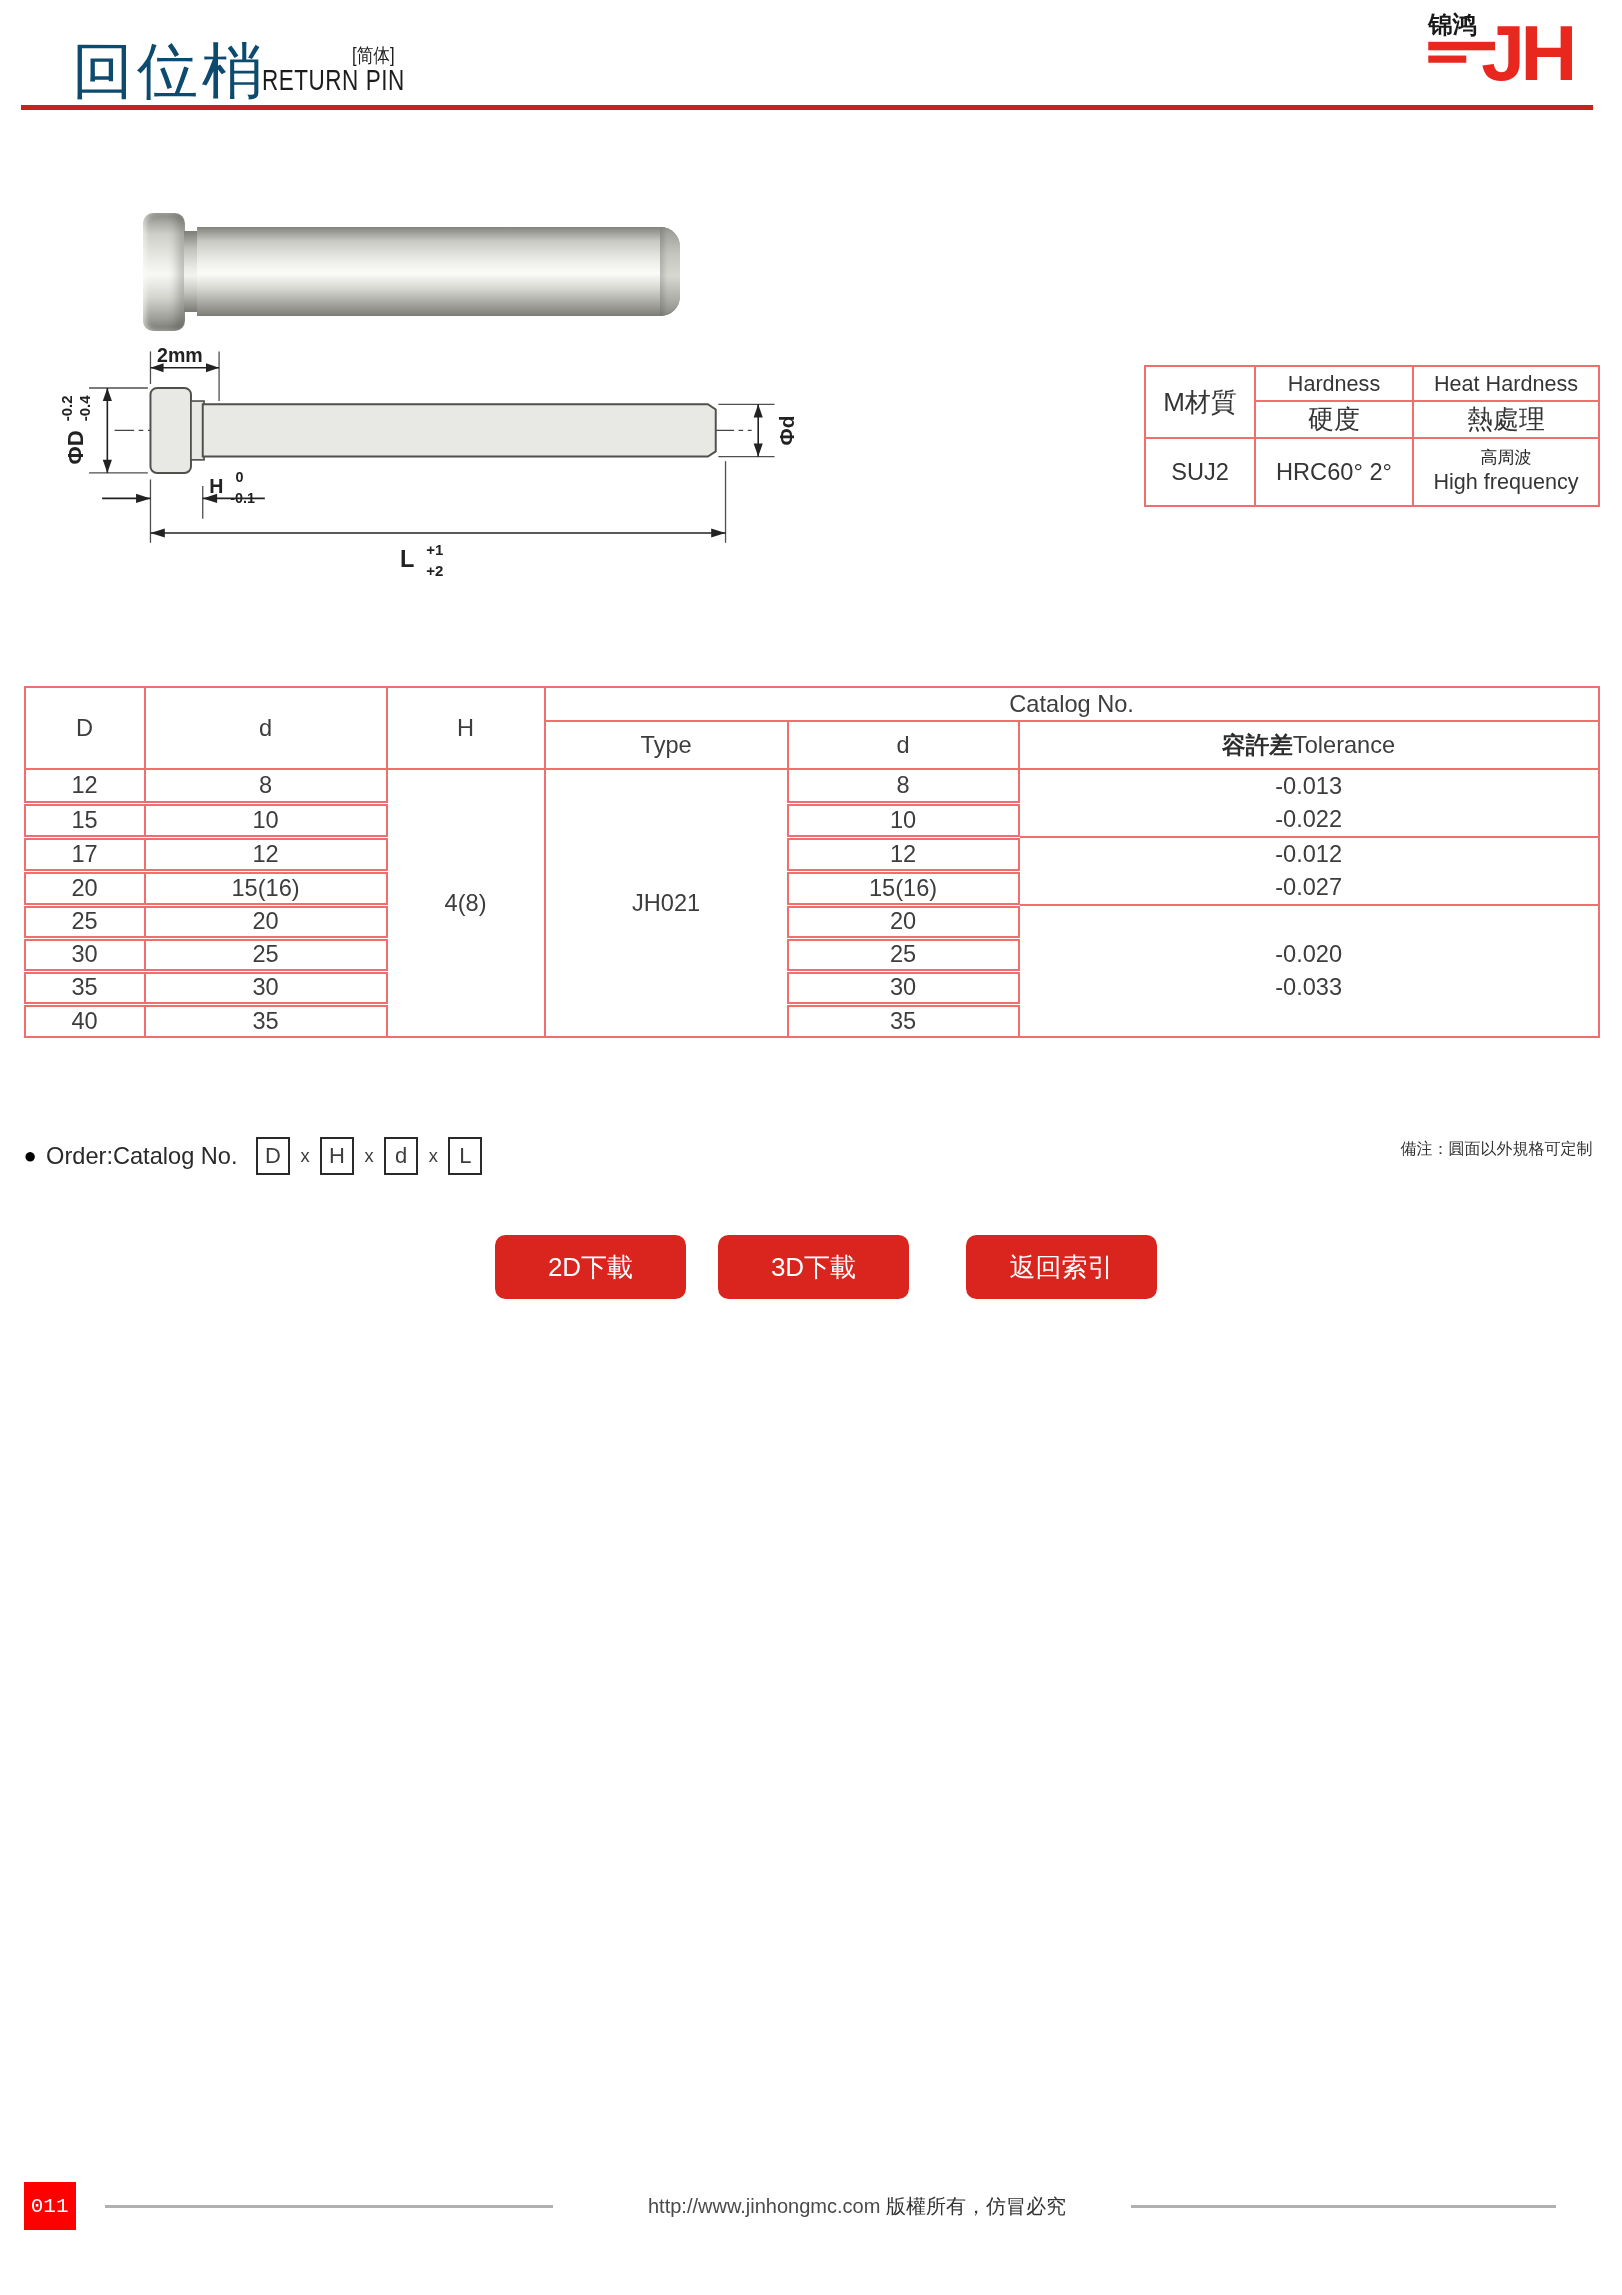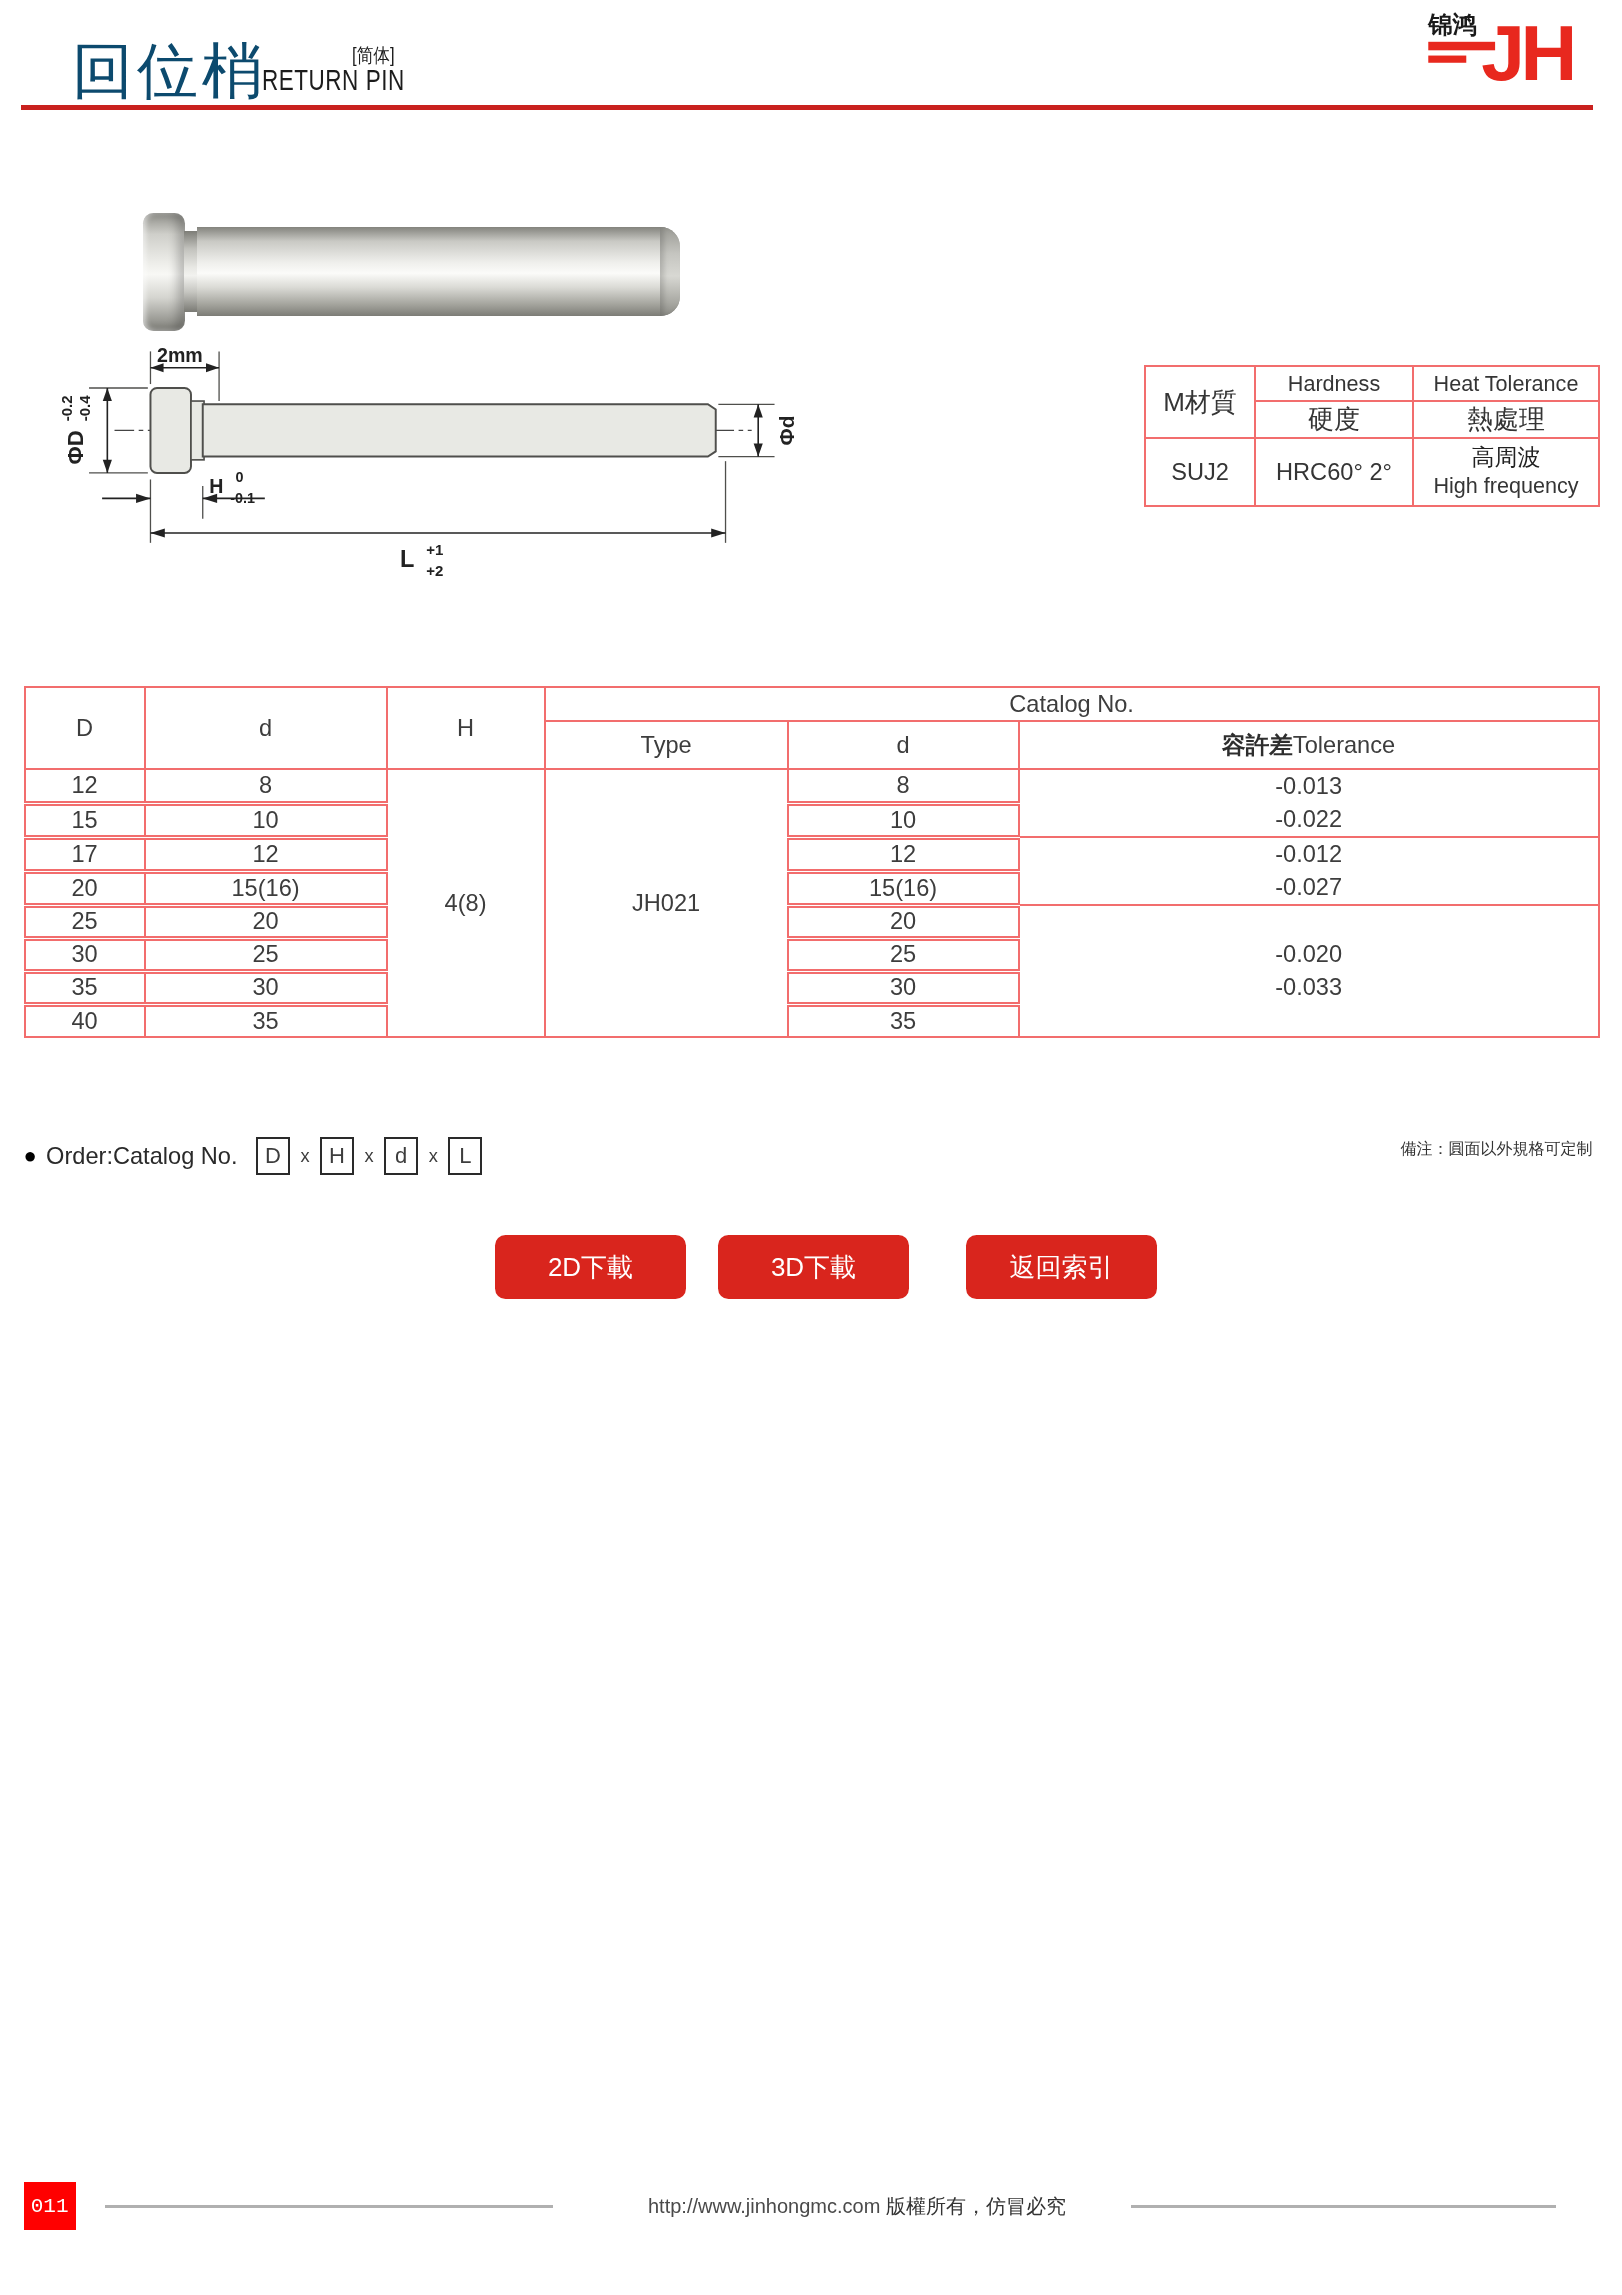--- a/index.html
+++ b/index.html
@@ -35,21 +35,21 @@
   .drawing-svg text{font-family:"Liberation Sans",sans-serif;fill:#222;font-weight:600;}
 
   
   table.mat{position:absolute;left:1144px;top:365px;border-collapse:collapse;table-layout:fixed;
       width:454px;background:#fff;}
   table.mat,table.mat th,table.mat td{border:2.6px solid #f26d6d;}
   table.mat th,table.mat td{font-weight:400;text-align:center;vertical-align:middle;color:#353535;padding:0;}
   .mat-en{font-size:21.6px;}
   .mat-cn{font-size:26px;color:#222;}
   .mat-val{font-size:23.6px;}
-  .mat-two em{display:block;font-style:normal;font-size:23px;color:#222;line-height:1.2;}
+  .mat-two em{display:block;font-style:normal;font-size:17px;color:#222;line-height:1.2;}
   .mat-two span{display:block;font-size:21.6px;line-height:1.3;}
 
   
   table.spec{position:absolute;left:23.6px;top:686px;border-collapse:collapse;table-layout:fixed;
       width:1575px;}
   table.spec{border:2.6px solid #f26d6d;}
   table.spec th,table.spec td{border:2px solid #f26d6d;font-weight:400;text-align:center;
       vertical-align:middle;color:#3d3d3d;font-size:23.6px;padding:0;}
   table.spec thead tr:first-child{height:34px;}
   table.spec thead tr:last-child{height:48px;}
@@ -163,21 +163,21 @@
   <table class="mat">
     <colgroup>
         <col style="width:110px">
         <col style="width:158px">
         <col style="width:186px">
       </colgroup>
     <tbody>
         <tr style="height:35px">
       <td rowspan="2" class="mat-cn">M材質</td>
       <td class="mat-en">Hardness</td>
-      <td class="mat-en">Heat Tolerance</td>
+      <td class="mat-en">Heat Hardness</td>
     </tr>
     <tr style="height:33px">
       <td class="mat-cn">硬度</td>
       <td class="mat-cn">熱處理</td>
     </tr>
     <tr style="height:68px">
       <td class="mat-val">SUJ2</td>
       <td class="mat-val">HRC60°  2°</td>
       <td class="mat-two">
         <em>高周波</em>

